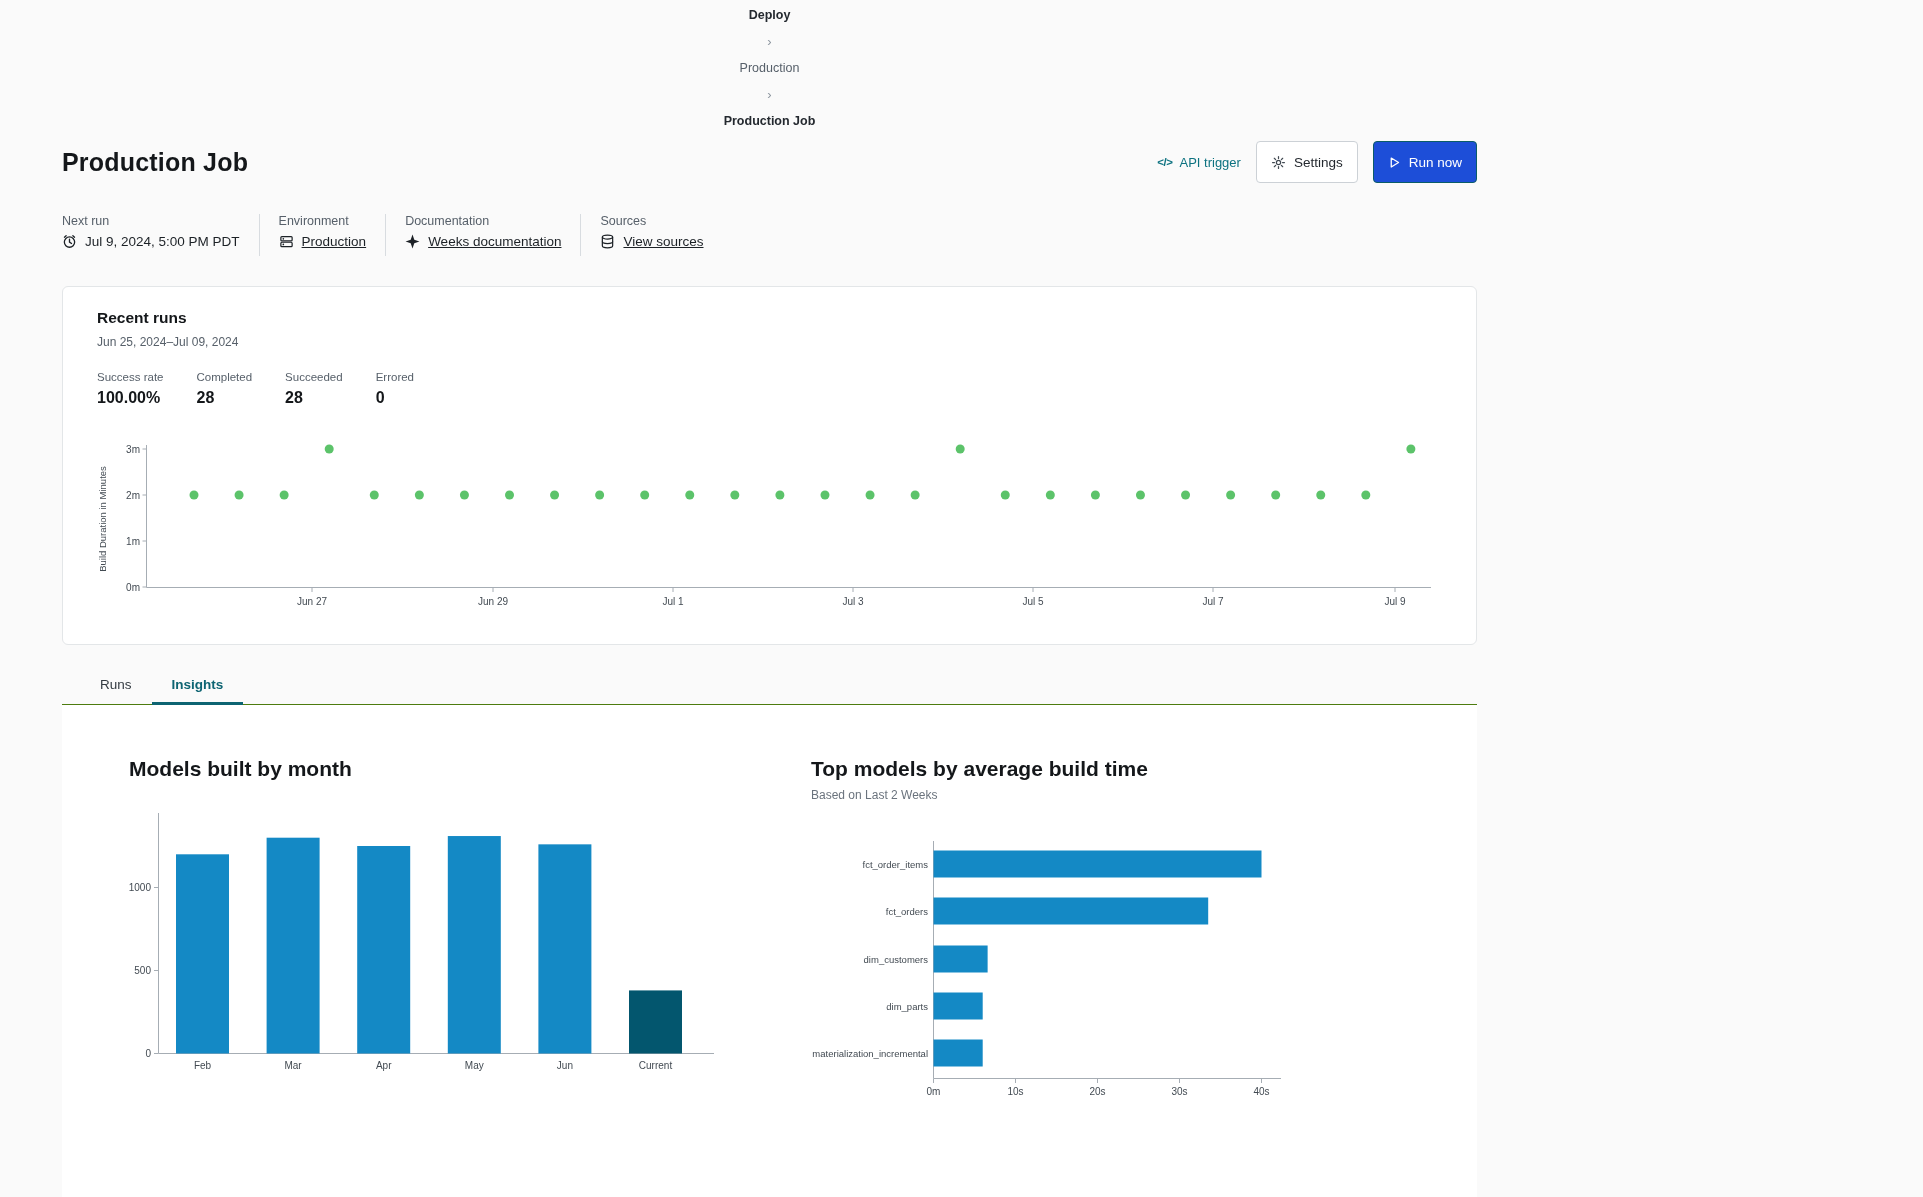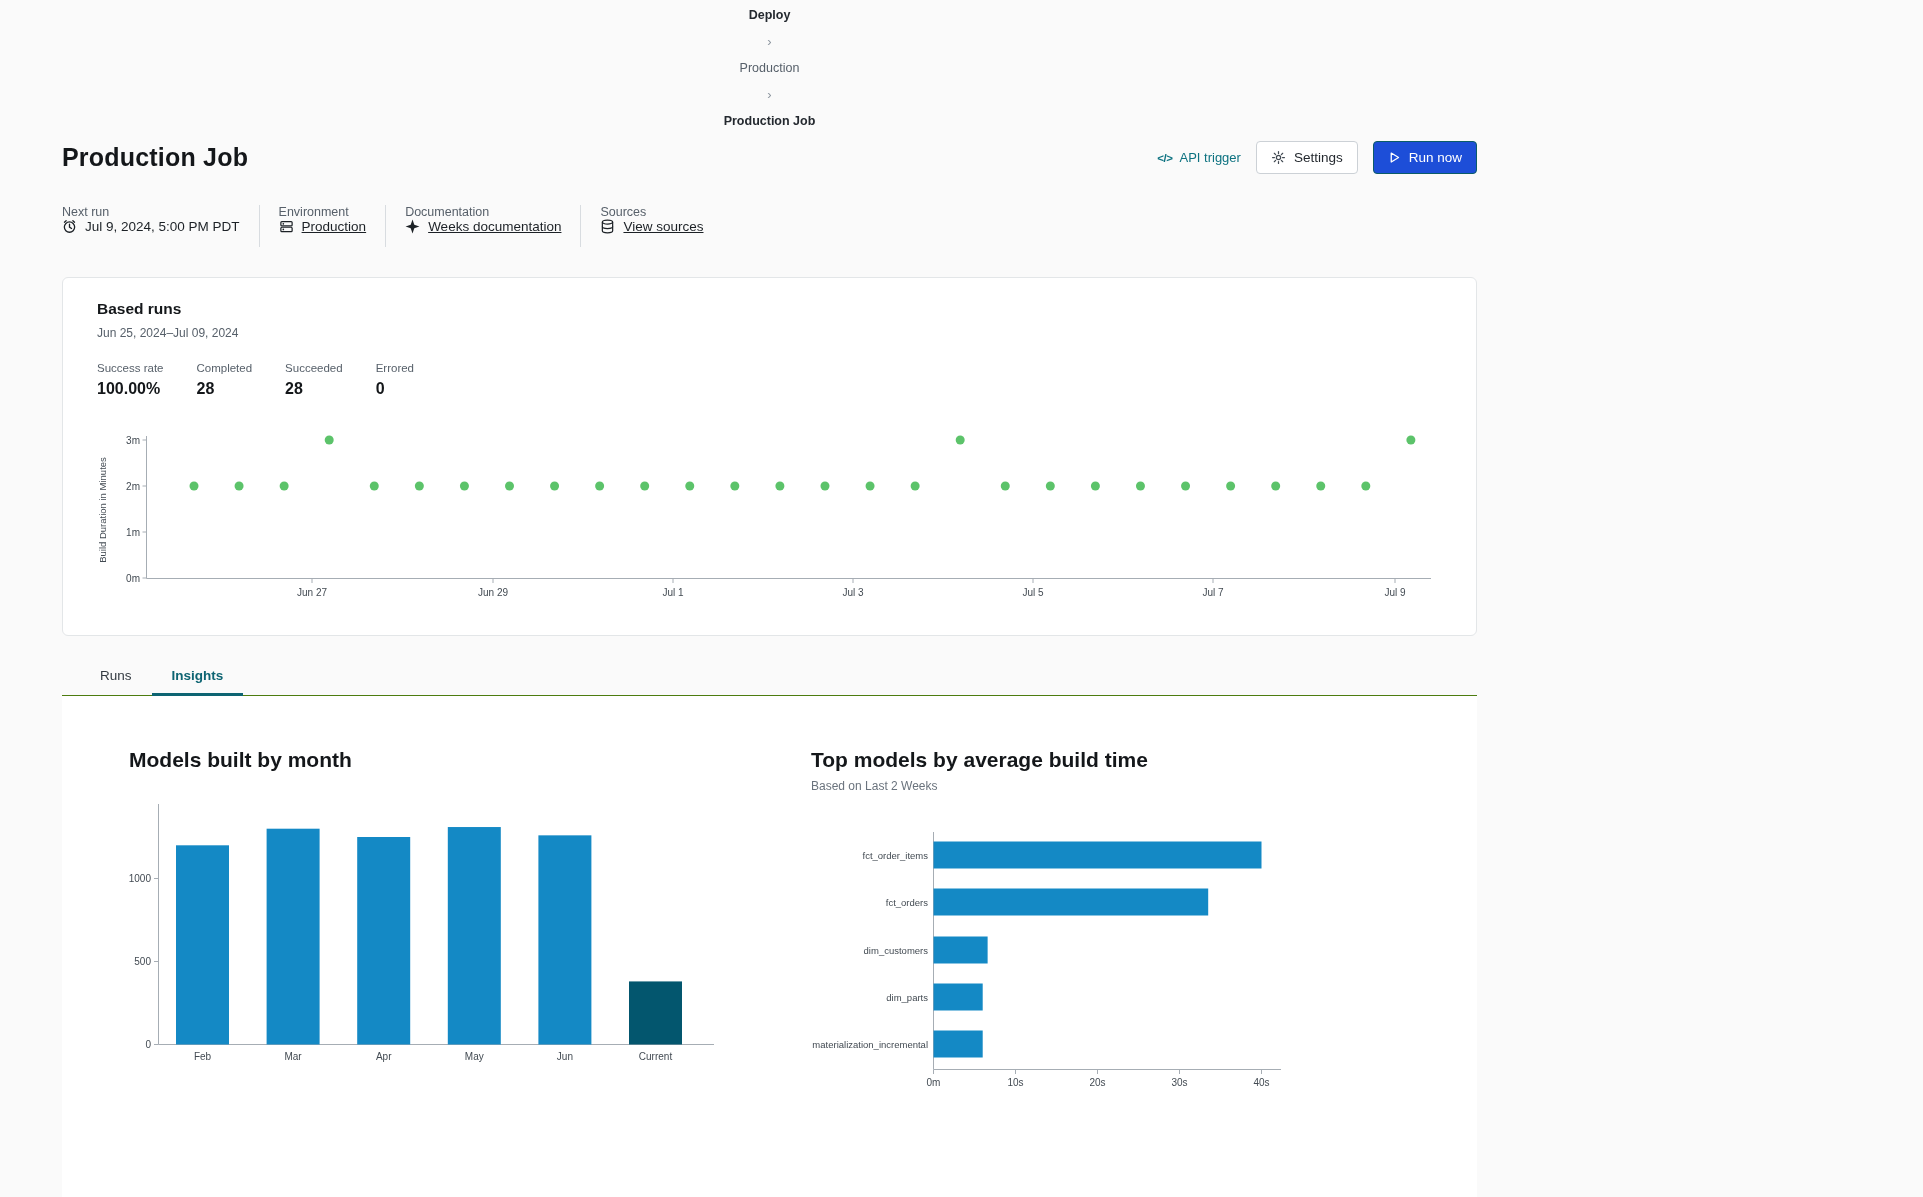--- a/index.html
+++ b/index.html
@@ -18,27 +18,27 @@
   .crumb.strong { color: #24292f; font-weight: 700; }
   .sep { color: #8c959f; font-size: 13px; }
 
   
   .title-row { display: flex; align-items: center; justify-content: space-between; margin-top: 13px; }
   h1 { font-size: 25px; font-weight: 700; letter-spacing: 0.2px; color: #14171a; }
   .actions { display: flex; align-items: center; gap: 15px; }
   .api-trigger { display: flex; align-items: center; gap: 7px; color: #0d7280; font-size: 13px; cursor: pointer; text-decoration: none; }
   .code-glyph { font-size: 11.5px; font-weight: 700; letter-spacing: -0.5px; }
   .btn { display: inline-flex; align-items: center; gap: 8px; background: #fff; border: 1px solid #ccd1d6;
-         border-radius: 4px; height: 33px; padding: 0 14px; font-size: 13.5px; font-family: inherit;
+         border-radius: 4px; height: 42px; padding: 0 14px; font-size: 13.5px; font-family: inherit;
          color: #24292f; cursor: pointer; }
   .btn.primary { background: #1d4ed8; border-color: #0b5c68; color: #fff; }
 
   
   .meta-row { display: flex; align-items: flex-start; margin-top: 31px; }
-  .meta-item { display: flex; flex-direction: column; gap: 0; }
+  .meta-item { display: flex; flex-direction: column; gap: 6px; }
   .meta-label { font-size: 12.5px; color: #57606a; }
   .meta-value { display: flex; align-items: center; gap: 8px; font-size: 13.5px; color: #1c2126; }
   .meta-link { color: #1c2126; text-decoration: underline; cursor: pointer; }
   .vdivider { width: 1px; height: 42px; background: #d8dce0; margin: 0 19px; }
 
   
   .card { margin-top: 30px; background: #fff; border: 1px solid #e3e6e8; border-radius: 6px;
           padding: 22px 34px 24px; height: 359px; }
   .card h2 { font-size: 15.5px; font-weight: 700; color: #14171a; }
   .date-range { font-size: 12px; color: #57606a; margin-top: 8px; }
@@ -146,21 +146,21 @@
           <ellipse cx="8" cy="3.3" rx="5.5" ry="2.1"></ellipse>
           <path d="M2.5 3.3 V12.6 C2.5 13.8 5 14.8 8 14.8 C11 14.8 13.5 13.8 13.5 12.6 V3.3"></path>
           <path d="M2.5 8 C2.5 9.2 5 10.2 8 10.2 C11 10.2 13.5 9.2 13.5 8"></path>
         </svg>
         <a class="meta-link">View sources</a>
       </div>
     </div>
   </div>
 
   <section class="card">
-    <h2>Based runs</h2>
+    <h2>Recent runs</h2>
     <div class="date-range">Jun 25, 2024–Jul 09, 2024</div>
     <div class="stats">
       <div class="stat">
         <div class="stat-label">Success rate</div>
         <div class="stat-value">100.00%</div>
       </div>
       <div class="stat">
         <div class="stat-label">Completed</div>
         <div class="stat-value">28</div>
       </div>

